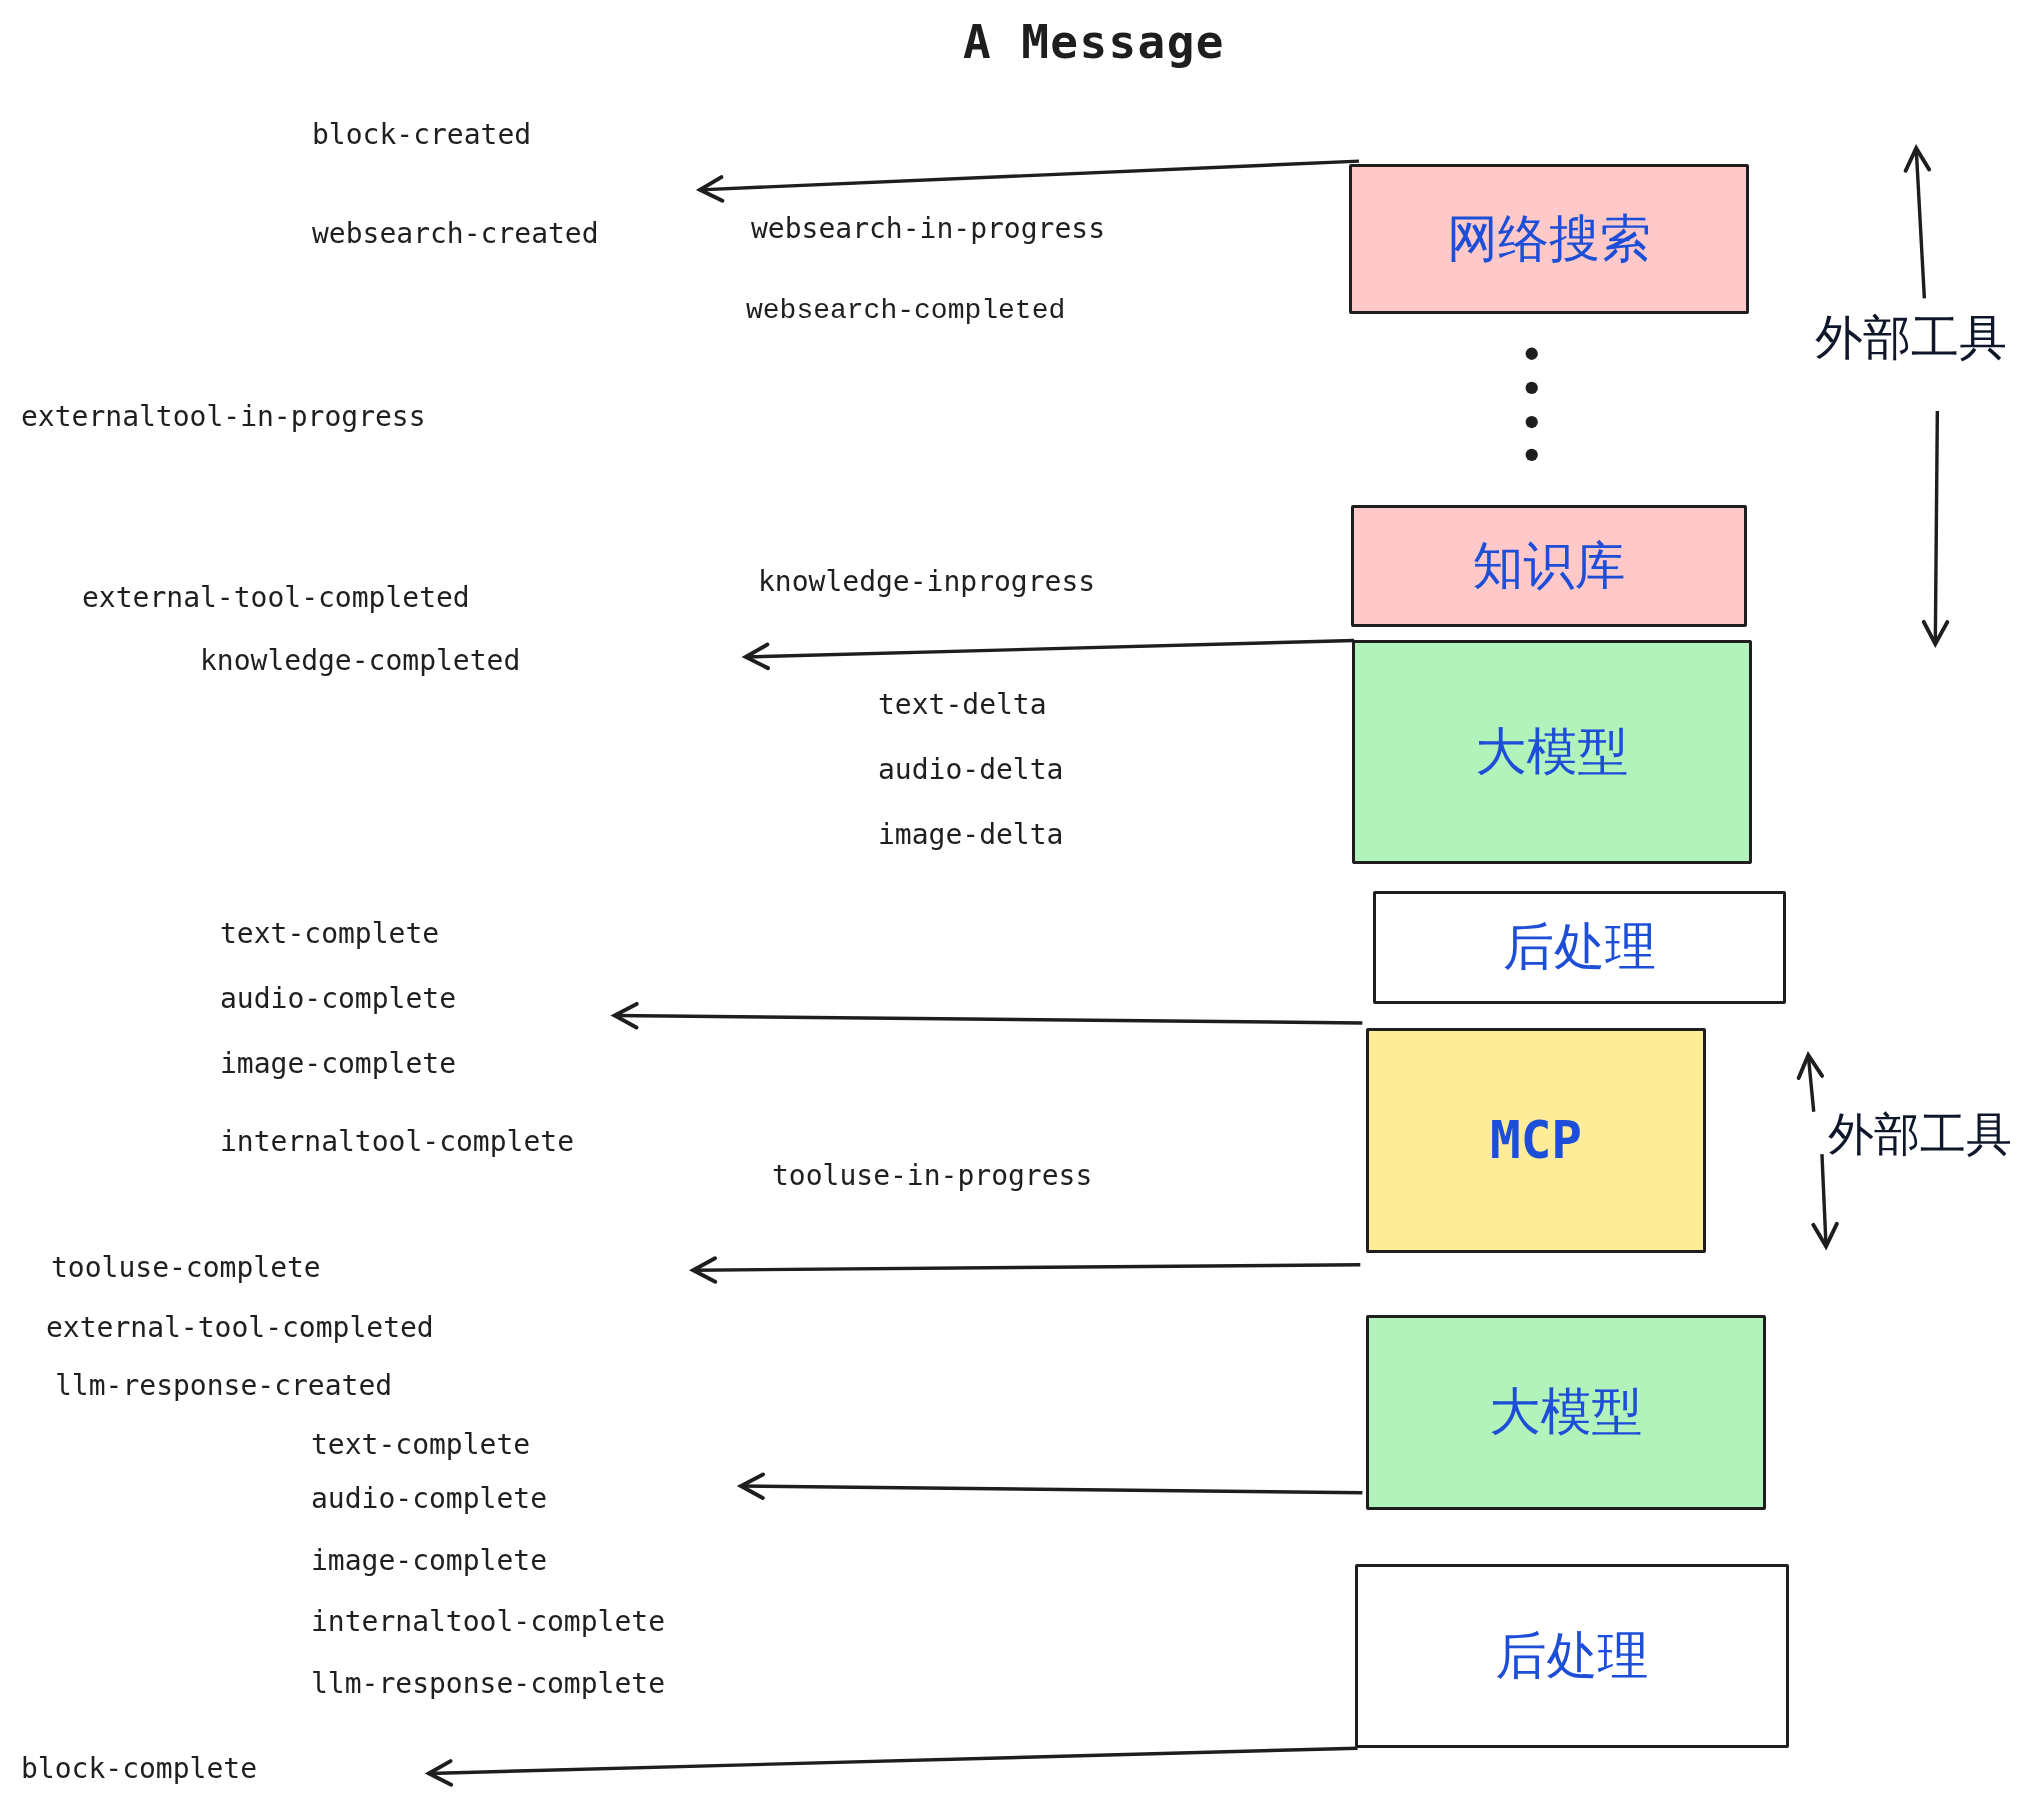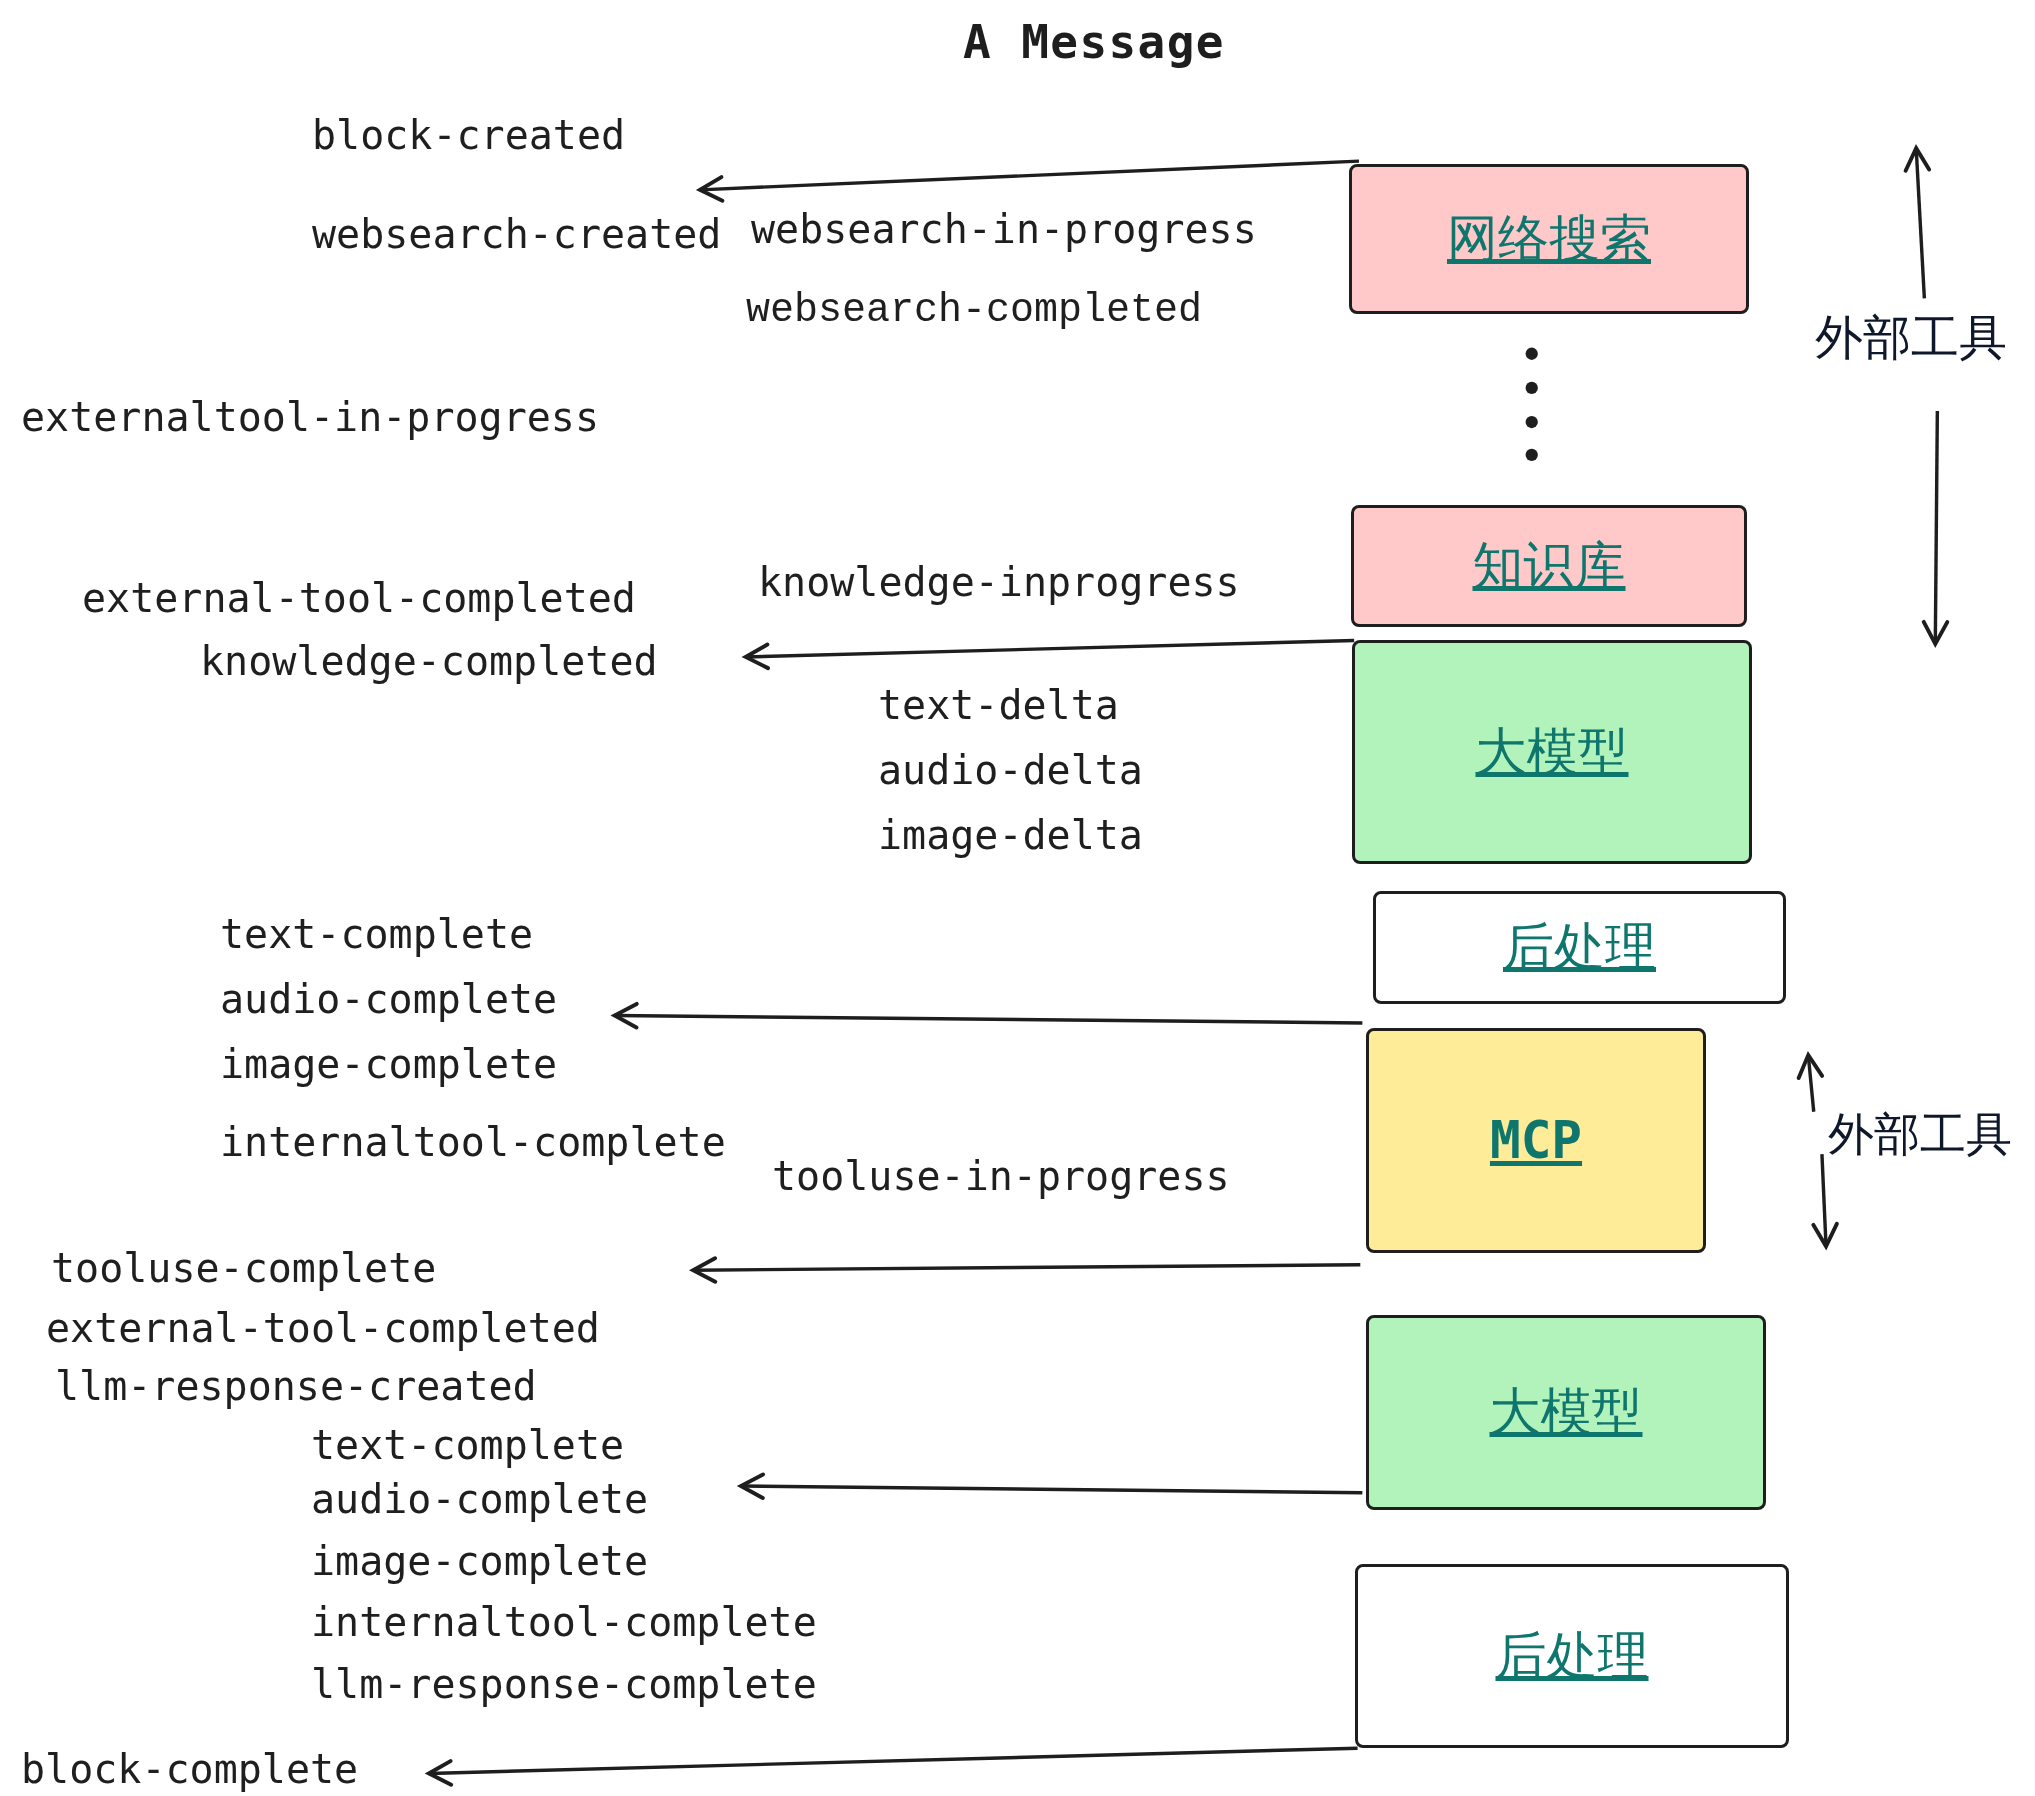--- a/index.html
+++ b/index.html
@@ -12,30 +12,29 @@
     overflow:hidden;
     padding-left:48px;
   }
   .svg-layer{position:absolute;left:0;top:0;width:2035px;height:1796px;}
   .title{
     position:absolute;left:963px;top:42px;transform:translateY(-50%);
     font-size:46px;font-weight:bold;white-space:nowrap;letter-spacing:1.4px;
   }
   .event-label{
     position:absolute;transform:translateY(-50%);
-    font-size:40px;line-height:1;white-space:nowrap;color:#1f1f1f;
+    font-size:28px;line-height:1;white-space:nowrap;color:#1f1f1f;
   }
   .node-box{
     position:absolute;box-sizing:border-box;
-    border:3.4px solid #1e1e1e;border-radius:8px;
+    border:3.4px solid #1e1e1e;border-radius:2px;
     display:flex;align-items:center;justify-content:center;
     font-size:51px;
     font-family:"DejaVu Sans", sans-serif;
-    color:#0f766e;
-    text-decoration:underline;
+    color:#1d4ed8;
   }
   .node-box .box-label{white-space:nowrap;}
   .mcp-label{font-family:"DejaVu Sans Mono", monospace;font-weight:bold;}
   .side-label{
     position:absolute;transform:translateY(-50%);
     font-size:48px;white-space:nowrap;
     font-family:"DejaVu Sans", sans-serif;color:#0f172a;
   }
 </style>
 </head>

